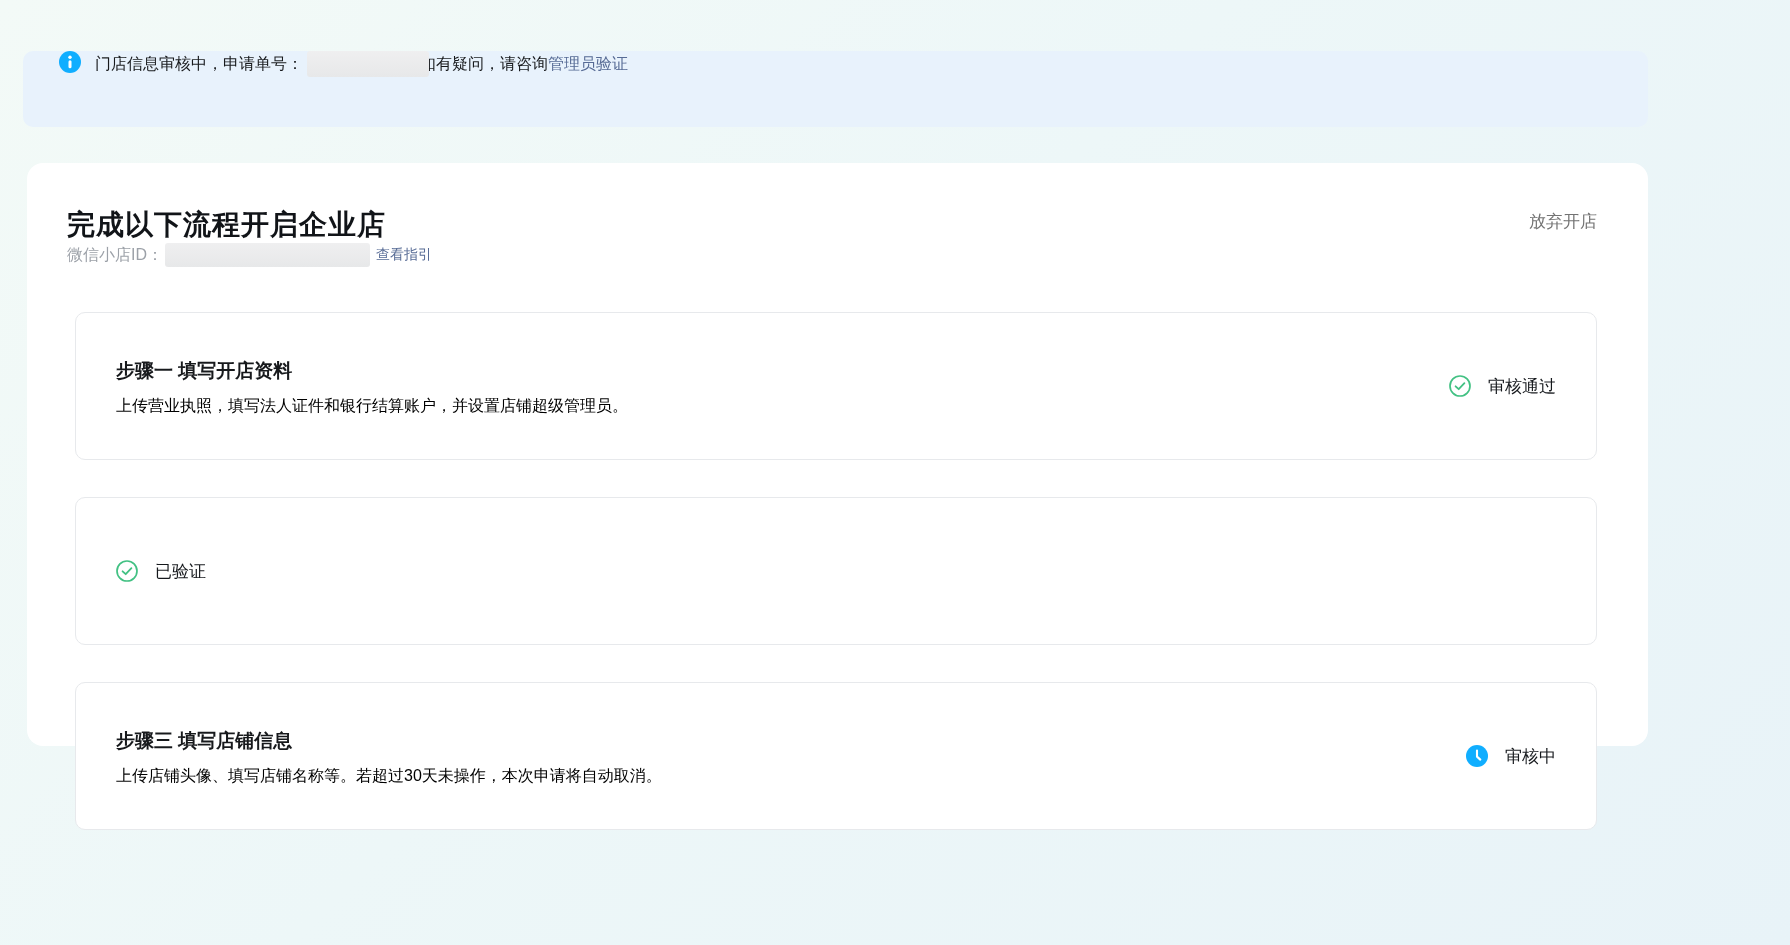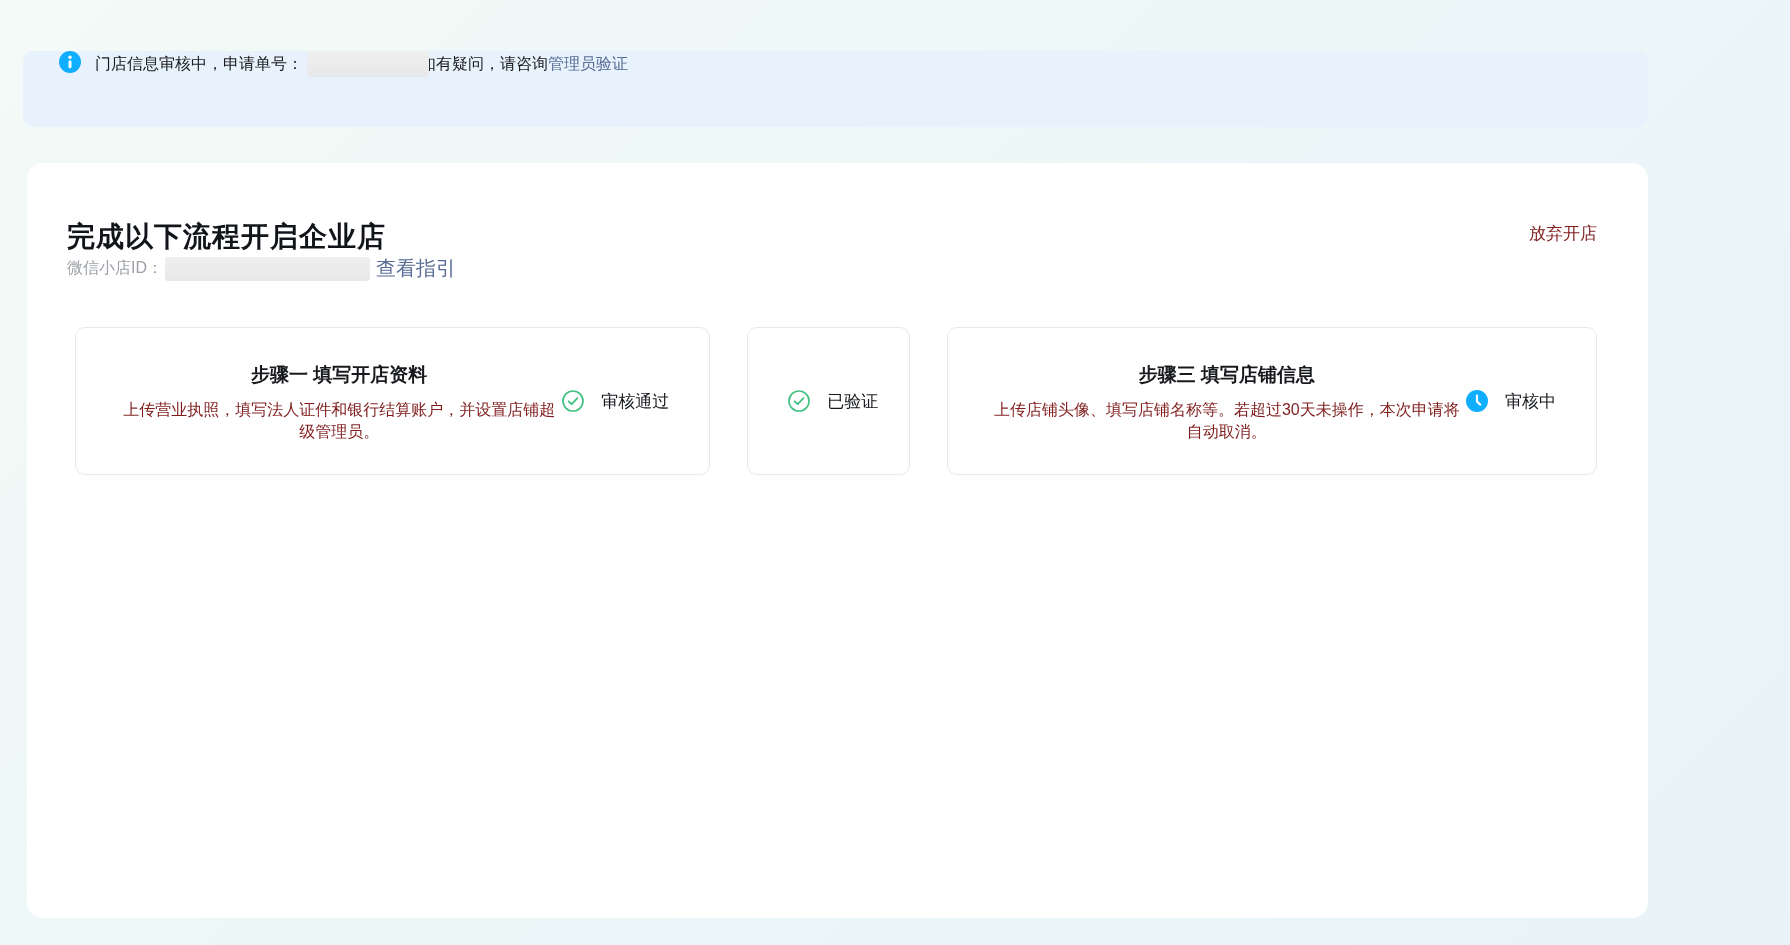--- a/index.html
+++ b/index.html
@@ -39,63 +39,62 @@
     position: relative;
     z-index: 1;
   }
   .redact.banner-redact { width: 122px; height: 26px; margin: 0 0 0 4px; margin-right: -9px; }
   .link { color: #576b95; cursor: pointer; text-decoration: none; }
 
   
   .main-card {
     position: absolute;
     left: 27px; top: 163px;
-    width: 1621px; height: 755px;
+    width: 1621px; height: 583px;
     background: #ffffff;
     border-radius: 16px;
-    padding: 52px 51px 0 40px;
-    text-align: center;
+    padding: 40px 51px 0 40px;
   }
   .card-header {
     display: flex;
     align-items: flex-start;
     justify-content: space-between;
     padding-top: 4px;
   }
   .page-title {
     font-size: 28px;
     font-weight: 700;
     color: #111418;
     line-height: 36px;
     letter-spacing: 1px;
   }
   .abandon-link {
     font-size: 17px;
     line-height: 30px;
-    color: #7f1d1d;
+    color: #737373;
     cursor: pointer;
   }
   .sub-row {
     margin-top: 0;
     display: flex;
     align-items: center;
     font-size: 16px;
     color: #9ca1a8;
     white-space: nowrap;
   }
   .redact.id-redact { width: 205px; height: 24px; margin-left: 2px; }
-  .guide-link { margin-left: 6px; font-size: 20px; }
+  .guide-link { margin-left: 6px; font-size: 14px; }
 
   
   .steps {
     margin-top: 45px;
     margin-left: 8px;  
     width: 1522px;
     display: flex;
-    flex-direction: row;
+    flex-direction: column;
     gap: 37px;
   }
   .step-card {
     height: 148px;
     border: 1px solid #e7e9ec;
     border-radius: 10px;
     background: #ffffff;
     display: flex;
     align-items: center;
     justify-content: space-between;
@@ -104,21 +103,21 @@
   .step-text { display: flex; flex-direction: column; padding-top: 2px; }
   .step-title {
     font-size: 19px;
     font-weight: 700;
     color: #17191c;
     line-height: 26px;
   }
   .step-desc {
     margin-top: 11px;
     font-size: 16px;
-    color: #7f1d1d;
+    color: #000000;
     line-height: 22px;
   }
   .status-badge {
     display: flex;
     align-items: center;
     gap: 9px;
     flex: 0 0 auto;
   }
   .status-badge .status-text {
     font-size: 17px;

